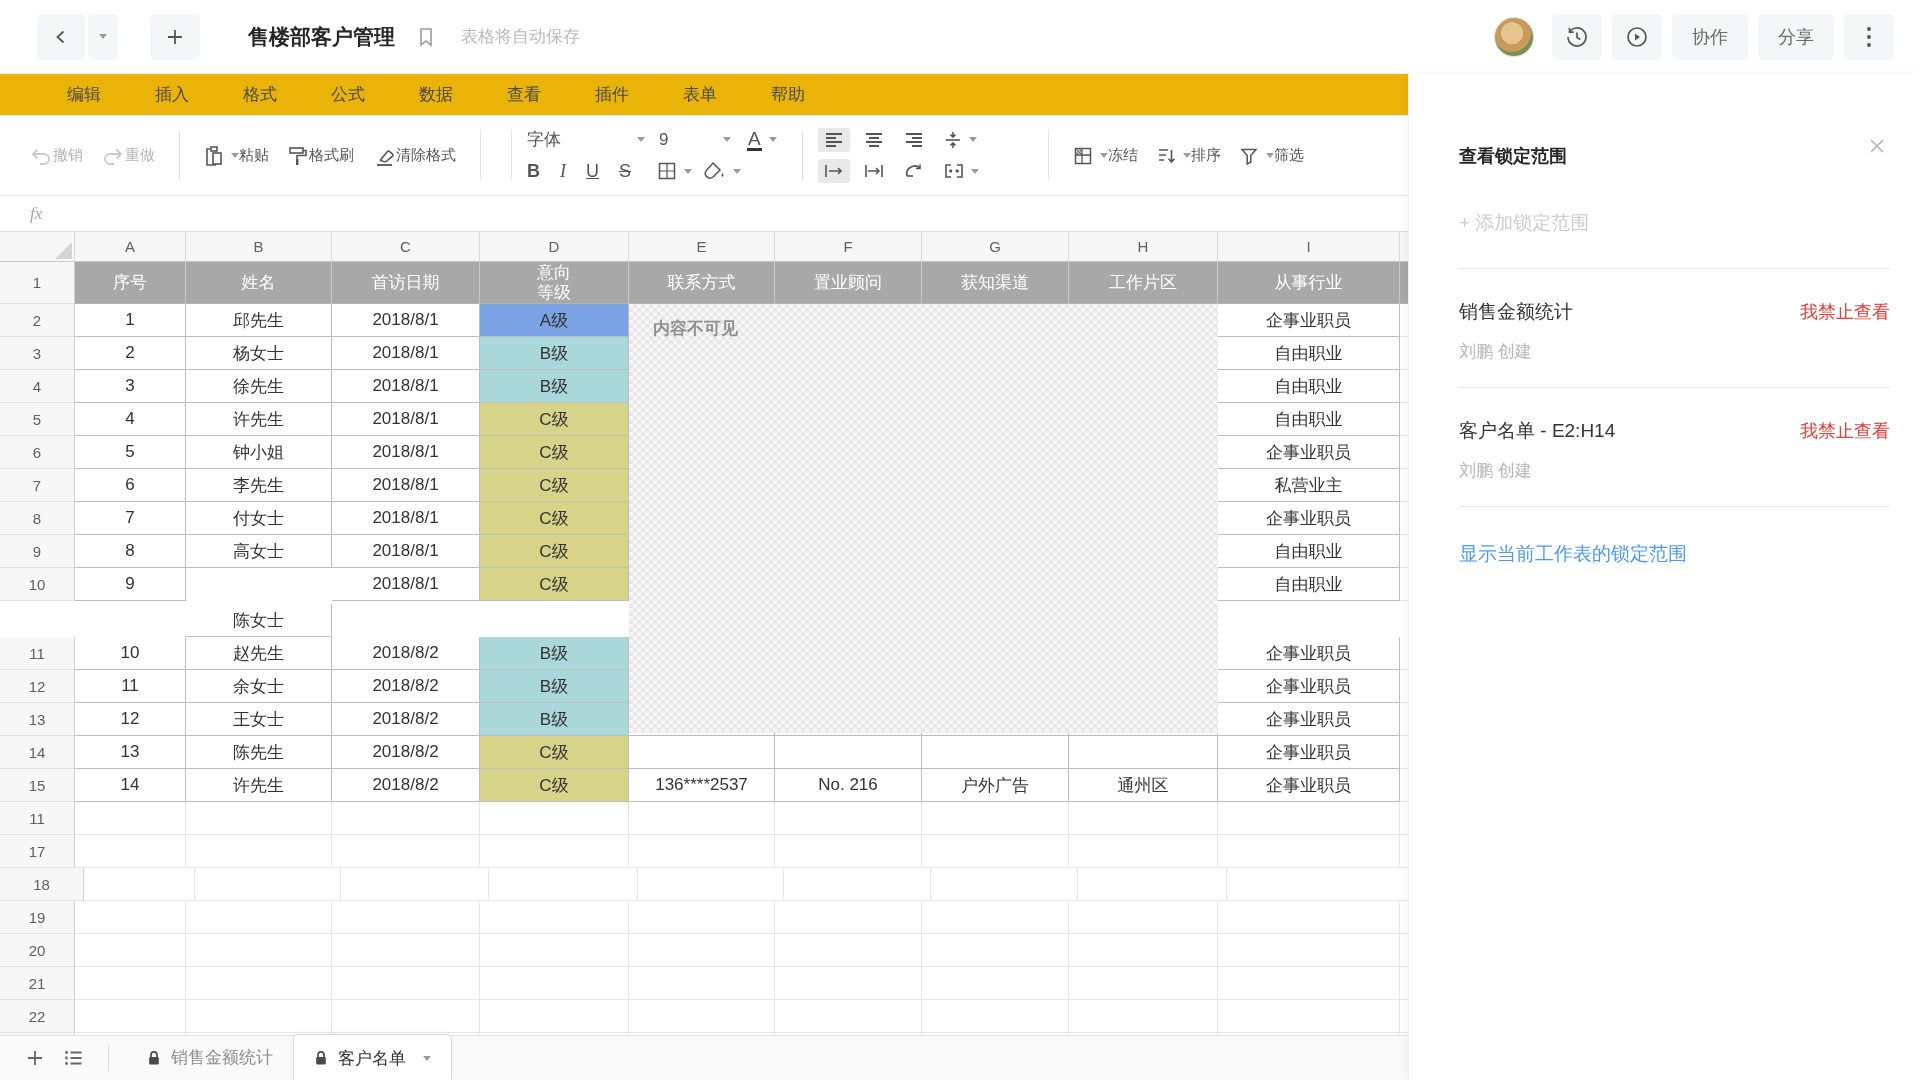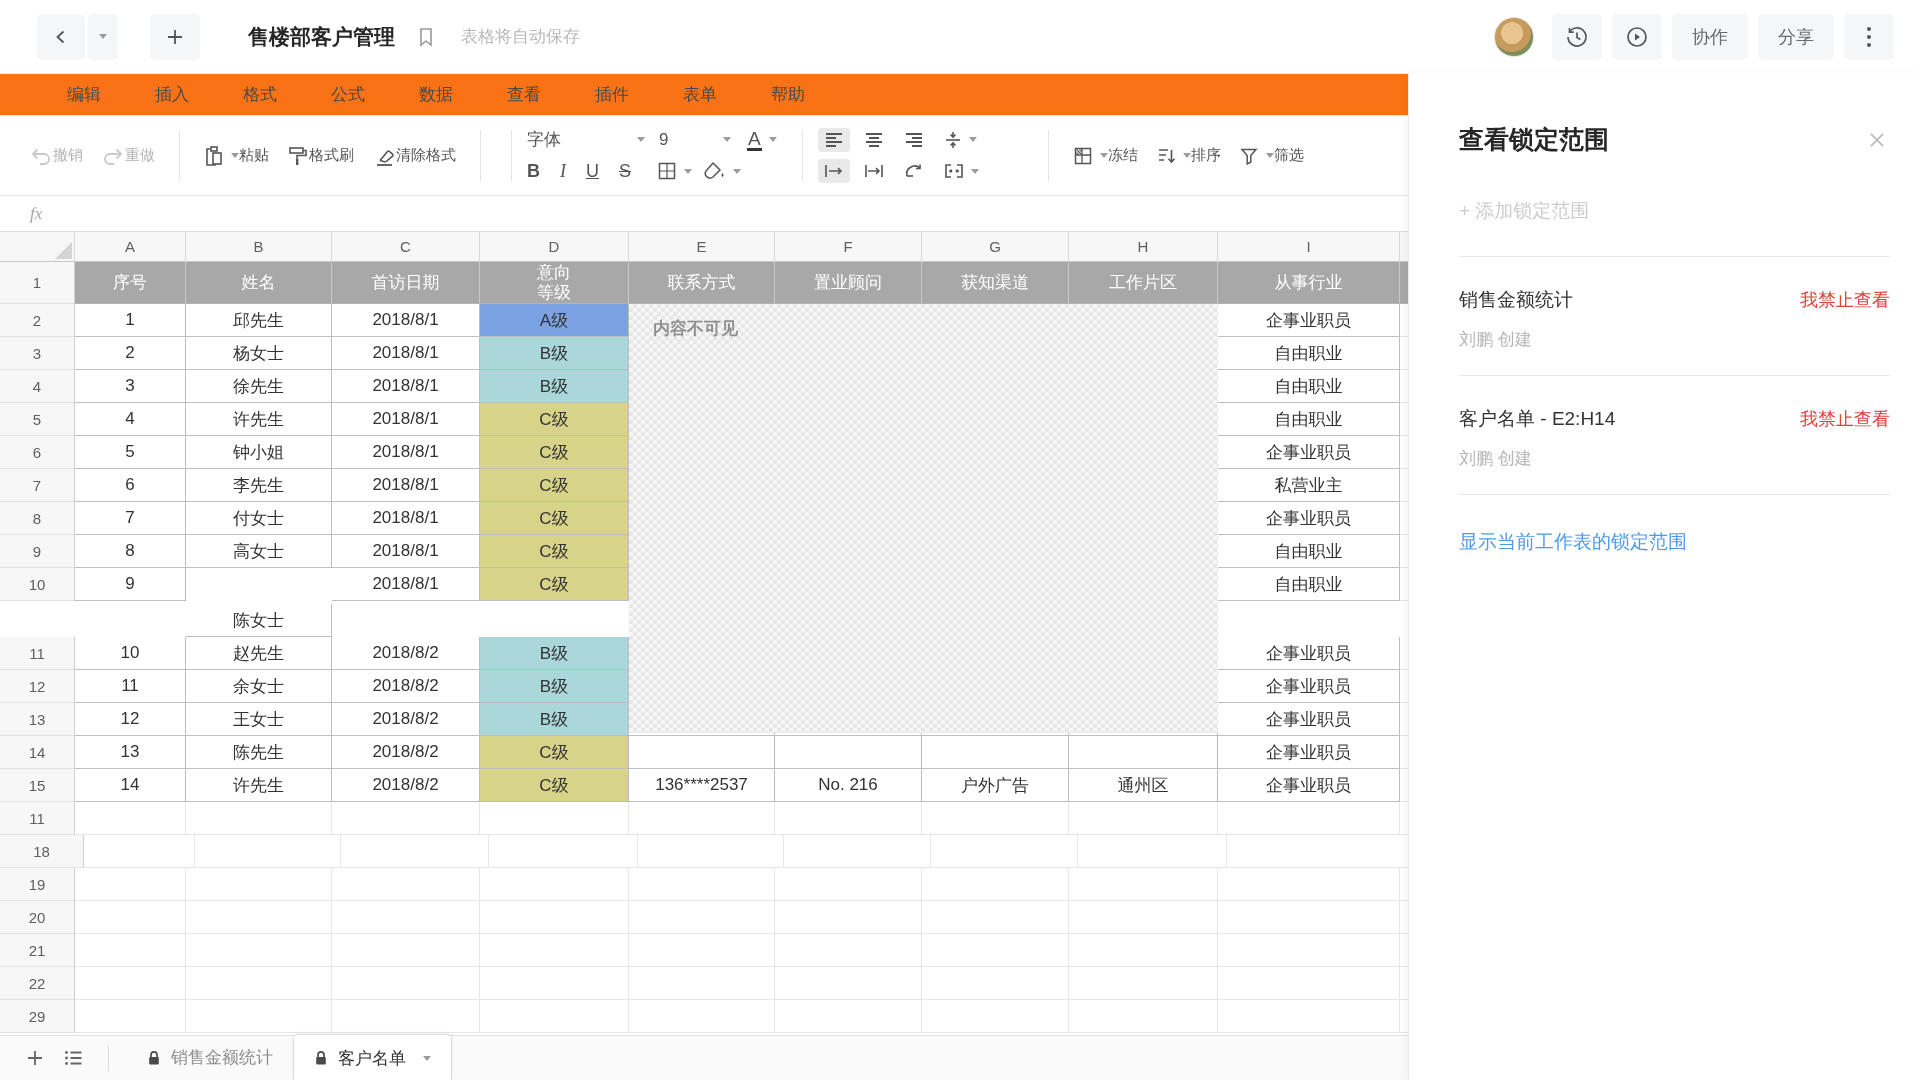--- a/index.html
+++ b/index.html
@@ -22,21 +22,21 @@
     background:radial-gradient(circle at 45% 40%, #e8c48e 0 35%, #c79a5d 36% 60%, #7d8f56 61%);
     border:1px solid #e0e0e0; }
   .round-btn { width:50px; height:46px; background:#f5f6f7; border-radius:5px; margin-left:10px;
     display:flex; align-items:center; justify-content:center; cursor:pointer; }
   .txt-btn { height:46px; padding:0 20px; background:#f5f6f7; border-radius:5px; margin-left:10px;
     display:flex; align-items:center; font-size:18px; color:#6b6b6b; cursor:pointer; }
   #history-btn { margin-left:18px; }
 
   
   #menubar { position:absolute; top:73px; left:0; width:1920px; height:43px;
-    border-top:1px solid #ededed; border-bottom:1px solid #ededed; background:#f97316;
+    border-top:1px solid #ededed; border-bottom:1px solid #ededed; background:#eab308;
     display:flex; align-items:center; padding-left:40px; }
   .menu-item { font-size:17px; color:#4a4a4a; padding:0 27px; cursor:pointer; }
 
   
   #toolbar { position:absolute; top:117px; left:0; width:1408px; height:79px; background:#fff;
     border-bottom:1px solid #e6e6e6; display:flex; align-items:stretch; padding:5px 0 6px 20px;
     overflow:hidden; }
   .vdiv { width:1px; background:#e3e3e3; margin:8px 15px; }
   .stack { display:flex; flex-direction:row; align-items:center; justify-content:space-between;
     padding:4px 9px; cursor:pointer; }
@@ -82,21 +82,21 @@
                      linear-gradient(45deg,#e7e7e7 25%,transparent 25%,transparent 75%,#e7e7e7 75%);
     background-size:8px 8px; background-position:0 0,4px 4px; }
   #locked-note { display:inline-block; margin:13px 0 0 24px; font-size:17px; font-weight:bold;
     color:#8f8f8f; }
 
   
   #panel { position:absolute; top:73px; left:1408px; width:512px; height:1007px; background:#fff;
     border-left:1px solid #ececec; box-shadow:-3px 0 8px rgba(0,0,0,.04);
     padding:0 30px 0 50px; z-index:5; }
   .panel-head { display:flex; justify-content:space-between; align-items:center; margin-top:50px; }
-  #panel-title { font-size:25px; font-weight:bold; color:#262626; }
+  #panel-title { font-size:18px; font-weight:bold; color:#262626;margin-top:21px; }
   #panel-close { cursor:pointer; padding:4px; }
   #panel-add { margin-top:42px; padding-bottom:32px; font-size:19px; color:#ccc;
     border-bottom:1px solid #e8e8e8; cursor:text; }
   .lock-item { padding:30px 0 24px; border-bottom:1px solid #e8e8e8; }
   .lock-item .li-top { display:flex; justify-content:space-between; align-items:center; }
   .li-name { font-size:19px; color:#333; }
   .li-action { font-size:18px; color:#e2413b; cursor:pointer; }
   .li-creator { margin-top:15px; font-size:17px; color:#b5b5b5; }
   #panel-link { display:inline-block; margin-top:34px; font-size:19px; color:#4d9aec;
     cursor:pointer; text-decoration:none; }
@@ -570,20 +570,33 @@
         <div class="cell " style="width: 148px; height: 33px;"></div>
         <div class="cell " style="width: 149px; height: 33px;"></div>
         <div class="cell " style="width: 146px; height: 33px;"></div>
         <div class="cell " style="width: 147px; height: 33px;"></div>
         <div class="cell " style="width: 147px; height: 33px;"></div>
         <div class="cell " style="width: 149px; height: 33px;"></div>
         <div class="cell " style="width: 182px; height: 33px;"></div>
         <div class="cell " style="width: 60px; height: 33px;"></div>
       </div>
       <div class="grid-row">
+        <div class="cell rn" style="width: 75px; height: 33px;">17</div>
+        <div class="cell " style="width: 111px; height: 33px;"></div>
+        <div class="cell " style="width: 146px; height: 33px;"></div>
+        <div class="cell " style="width: 148px; height: 33px;"></div>
+        <div class="cell " style="width: 149px; height: 33px;"></div>
+        <div class="cell " style="width: 146px; height: 33px;"></div>
+        <div class="cell " style="width: 147px; height: 33px;"></div>
+        <div class="cell " style="width: 147px; height: 33px;"></div>
+        <div class="cell " style="width: 149px; height: 33px;"></div>
+        <div class="cell " style="width: 182px; height: 33px;"></div>
+        <div class="cell " style="width: 60px; height: 33px;"></div>
+      </div>
+      <div class="grid-row">
         <div class="cell rn" style="width: 84px; height: 33px;">18</div>
         <div class="cell " style="width: 111px; height: 33px;"></div>
         <div class="cell " style="width: 146px; height: 33px;"></div>
         <div class="cell " style="width: 148px; height: 33px;"></div>
         <div class="cell " style="width: 149px; height: 33px;"></div>
         <div class="cell " style="width: 146px; height: 33px;"></div>
         <div class="cell " style="width: 147px; height: 33px;"></div>
         <div class="cell " style="width: 147px; height: 33px;"></div>
         <div class="cell " style="width: 149px; height: 33px;"></div>
         <div class="cell " style="width: 182px; height: 33px;"></div>

